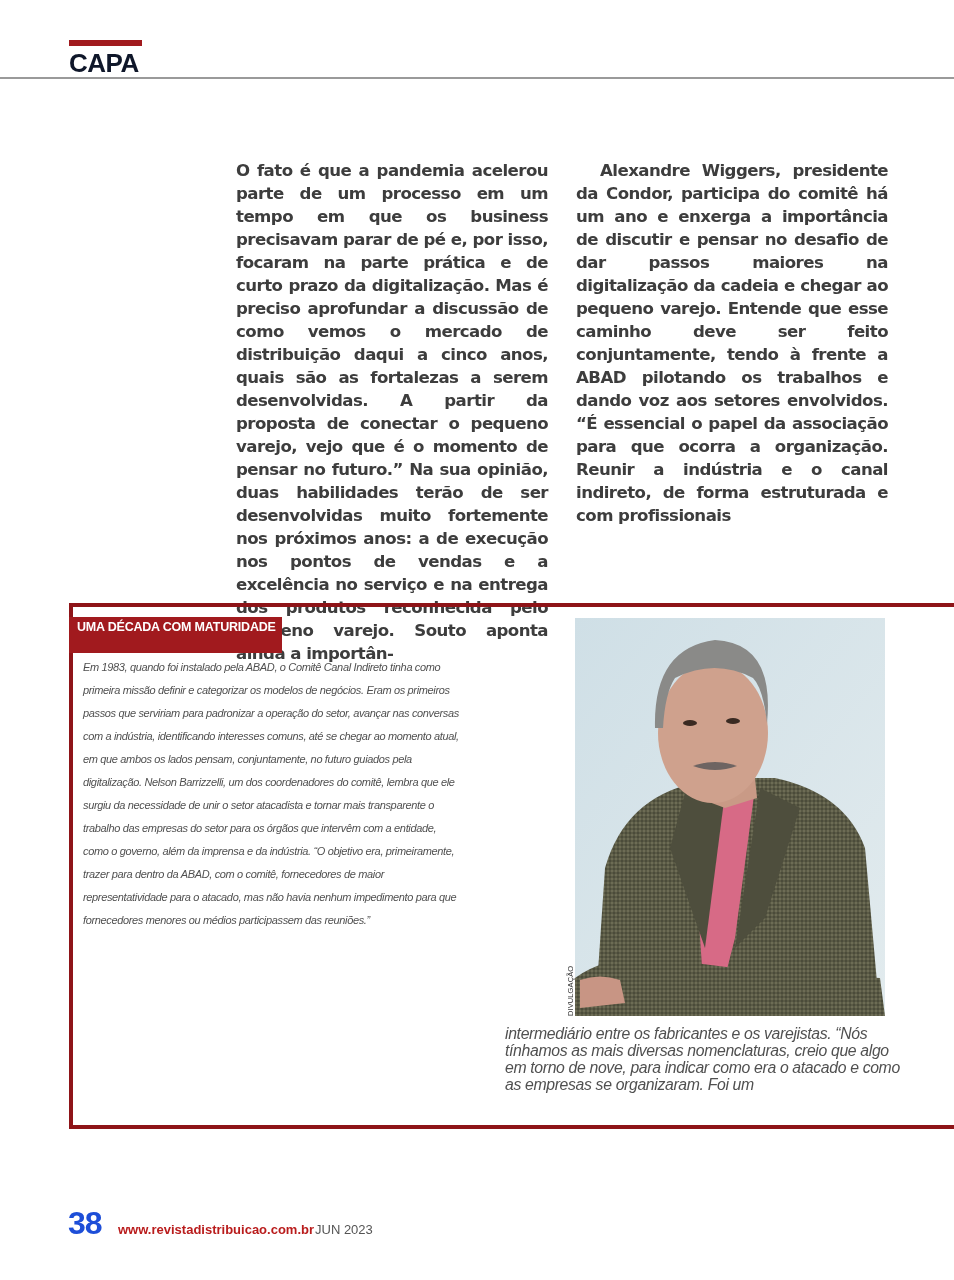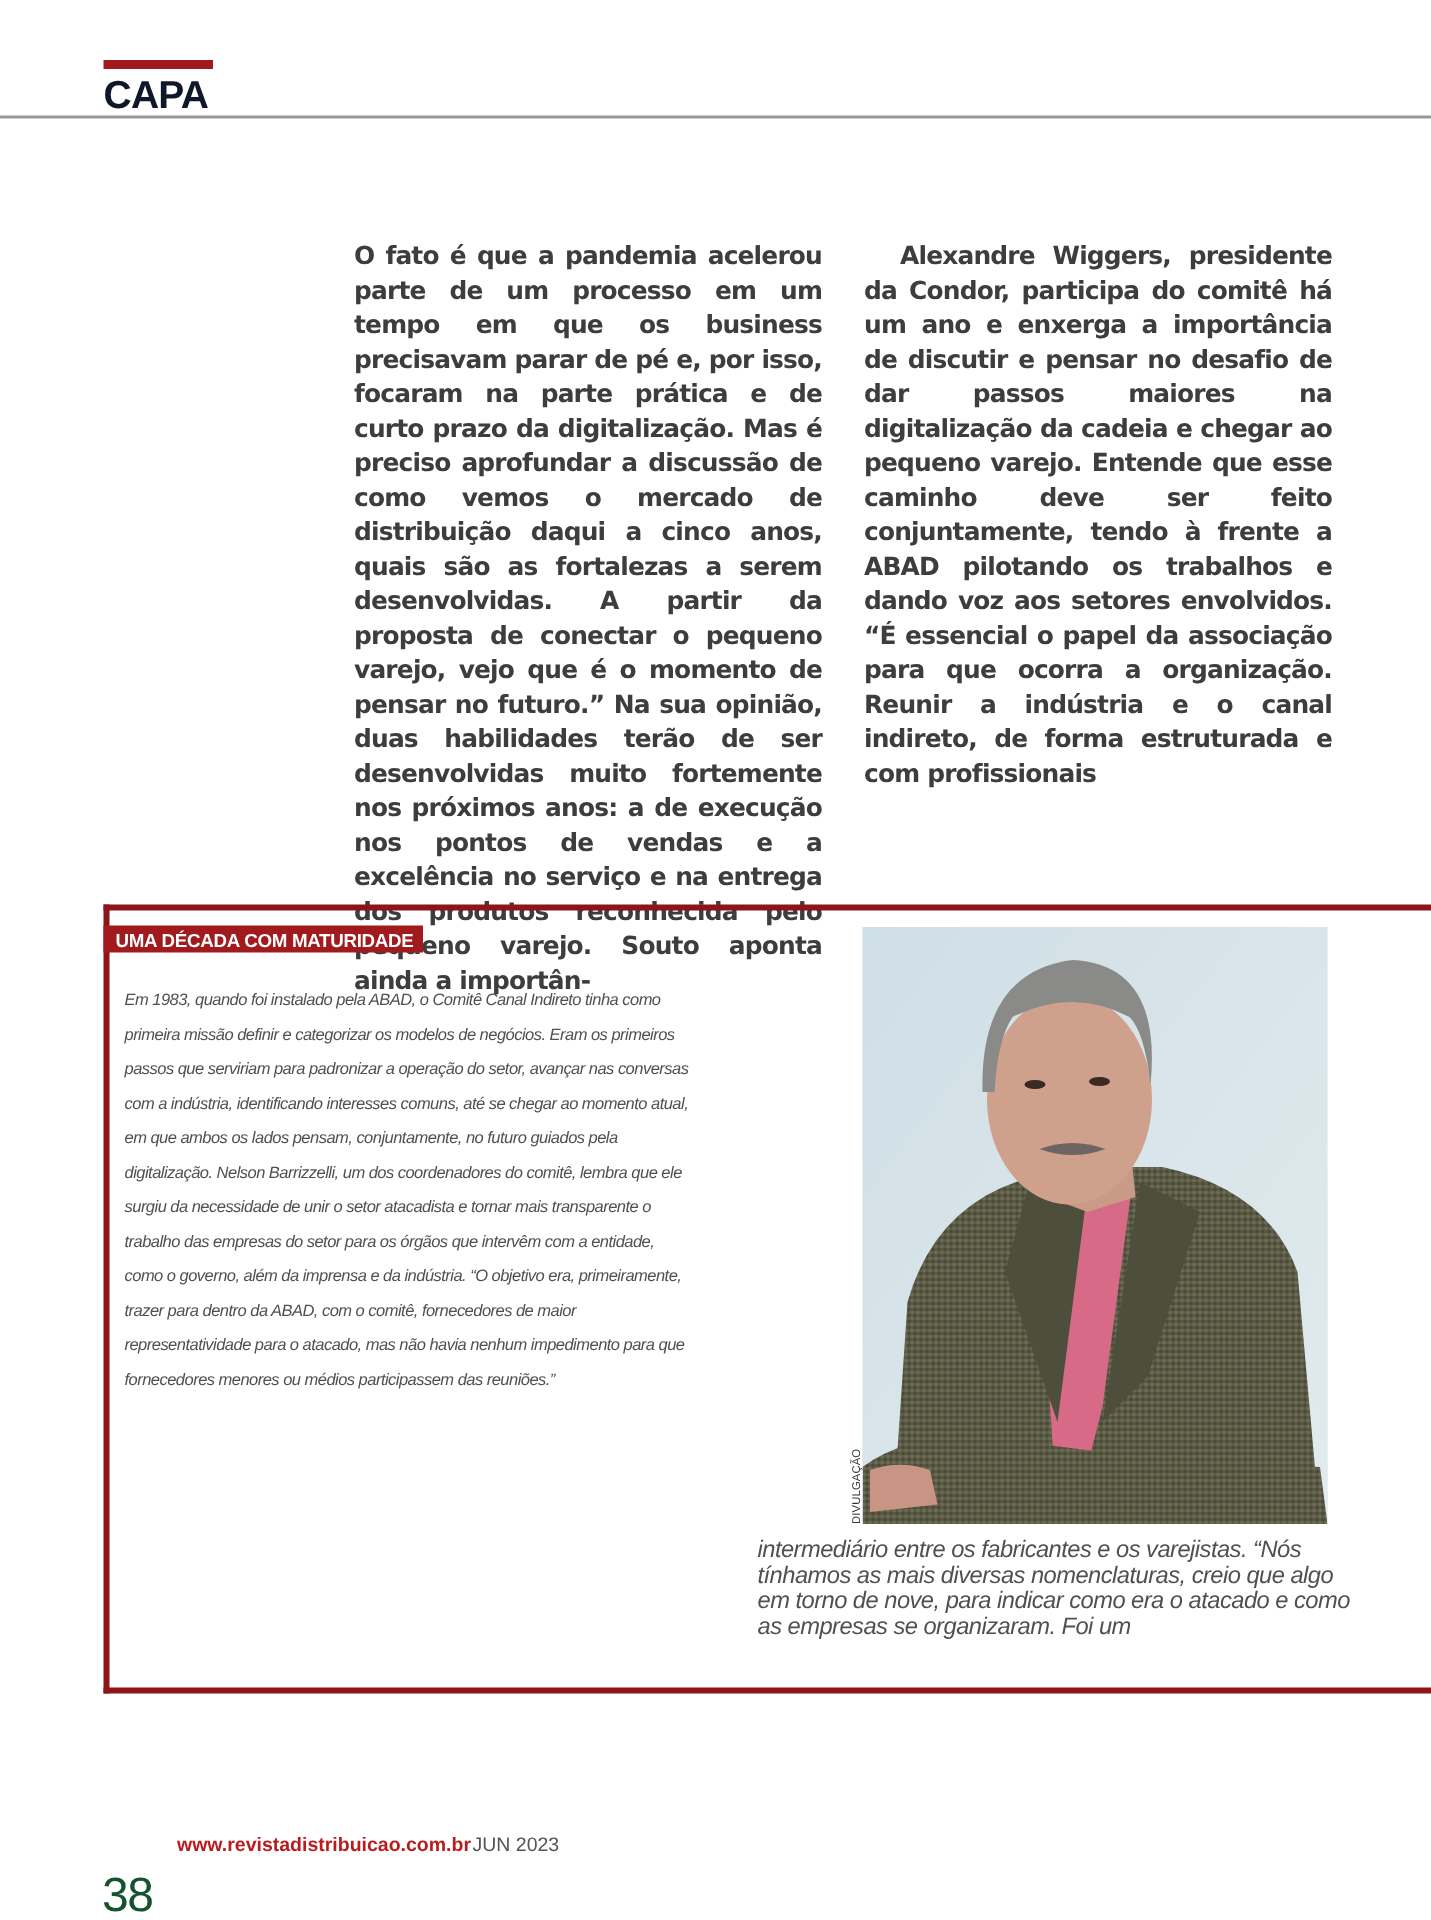--- a/index.html
+++ b/index.html
@@ -13,29 +13,29 @@
   .header-rule { position: absolute; left: 0; top: 77px; width: 954px; height: 2px; background: #9a9a9a; }
 
   .col { position: absolute; top: 159px; width: 312px; font-size: 16.6px; line-height: 23px; text-align: justify; color: #3d3d3d; font-family: "DejaVu Sans", sans-serif; font-weight: bold; letter-spacing: -0.55px; }
   .col p { margin: 0; }
   .col1 { left: 236px; }
   .col2 { left: 576px; }
   .indent { text-indent: 24px; }
 
   .box { position: absolute; left: 69px; top: 603px; width: 900px; height: 526px;
     border-top: 4px solid #8e1418; border-left: 4px solid #8e1418; border-bottom: 4px solid #8e1418; box-sizing: border-box; }
-  .box-tag { position: absolute; left: 69px; top: 617px; background: #a11a1e; color: #fff; font-size: 12.5px; font-weight: bold; padding: 2px 6px 0 8px; line-height: 16px; letter-spacing: -0.2px; }
+  .box-tag { position: absolute; left: 69px; top: 617px; background: #a11a1e; color: #fff; font-size: 12.5px; font-weight: bold; padding: 2px 6px 18px 8px; line-height: 16px; letter-spacing: -0.2px; }
   .box-text { position: absolute; left: 83px; top: 656px; width: 380px; font-size: 11px; line-height: 23px; font-style: italic; color: #505050; font-family: "Liberation Sans", sans-serif; letter-spacing: -0.35px; }
   .box-text p, .box-text2 p { margin: 0; }
   .box-text2 { position: absolute; left: 505px; top: 1025px; width: 400px; font-size: 15.8px; line-height: 17px; font-style: italic; color: #505050; font-family: "Liberation Sans", sans-serif; letter-spacing: -0.35px; }
 
   .photo { position: absolute; left: 575px; top: 618px; width: 310px; height: 398px; background: #d5e3ea; overflow: hidden; }
   .credit { position: absolute; left: 566px; top: 1016px; transform: rotate(-90deg); transform-origin: 0 0; font-size: 7.5px; color: #333; letter-spacing: 0.1px; white-space: nowrap; }
 
-  .footer-num { position: absolute; left: 68px; top: 1245px; font-size: 32px; font-weight: normal; color: #14532d; letter-spacing: -1px; line-height: 36px; }
+  .footer-num { position: absolute; left: 68px; top: 1205px; font-size: 32px; font-weight: bold; color: #1d4ed8; letter-spacing: -1px; line-height: 36px; }
   .footer-url { position: absolute; left: 118px; top: 1222px; font-size: 13px; font-weight: bold; color: #b91c1c; }
   .footer-date { position: absolute; left: 315px; top: 1222px; font-size: 13px; color: #555; }
 </style>
 </head>
 <body>
 
 <div class="section-bar"></div>
 <div class="section-title">CAPA</div>
 <div class="header-rule"></div>
 

